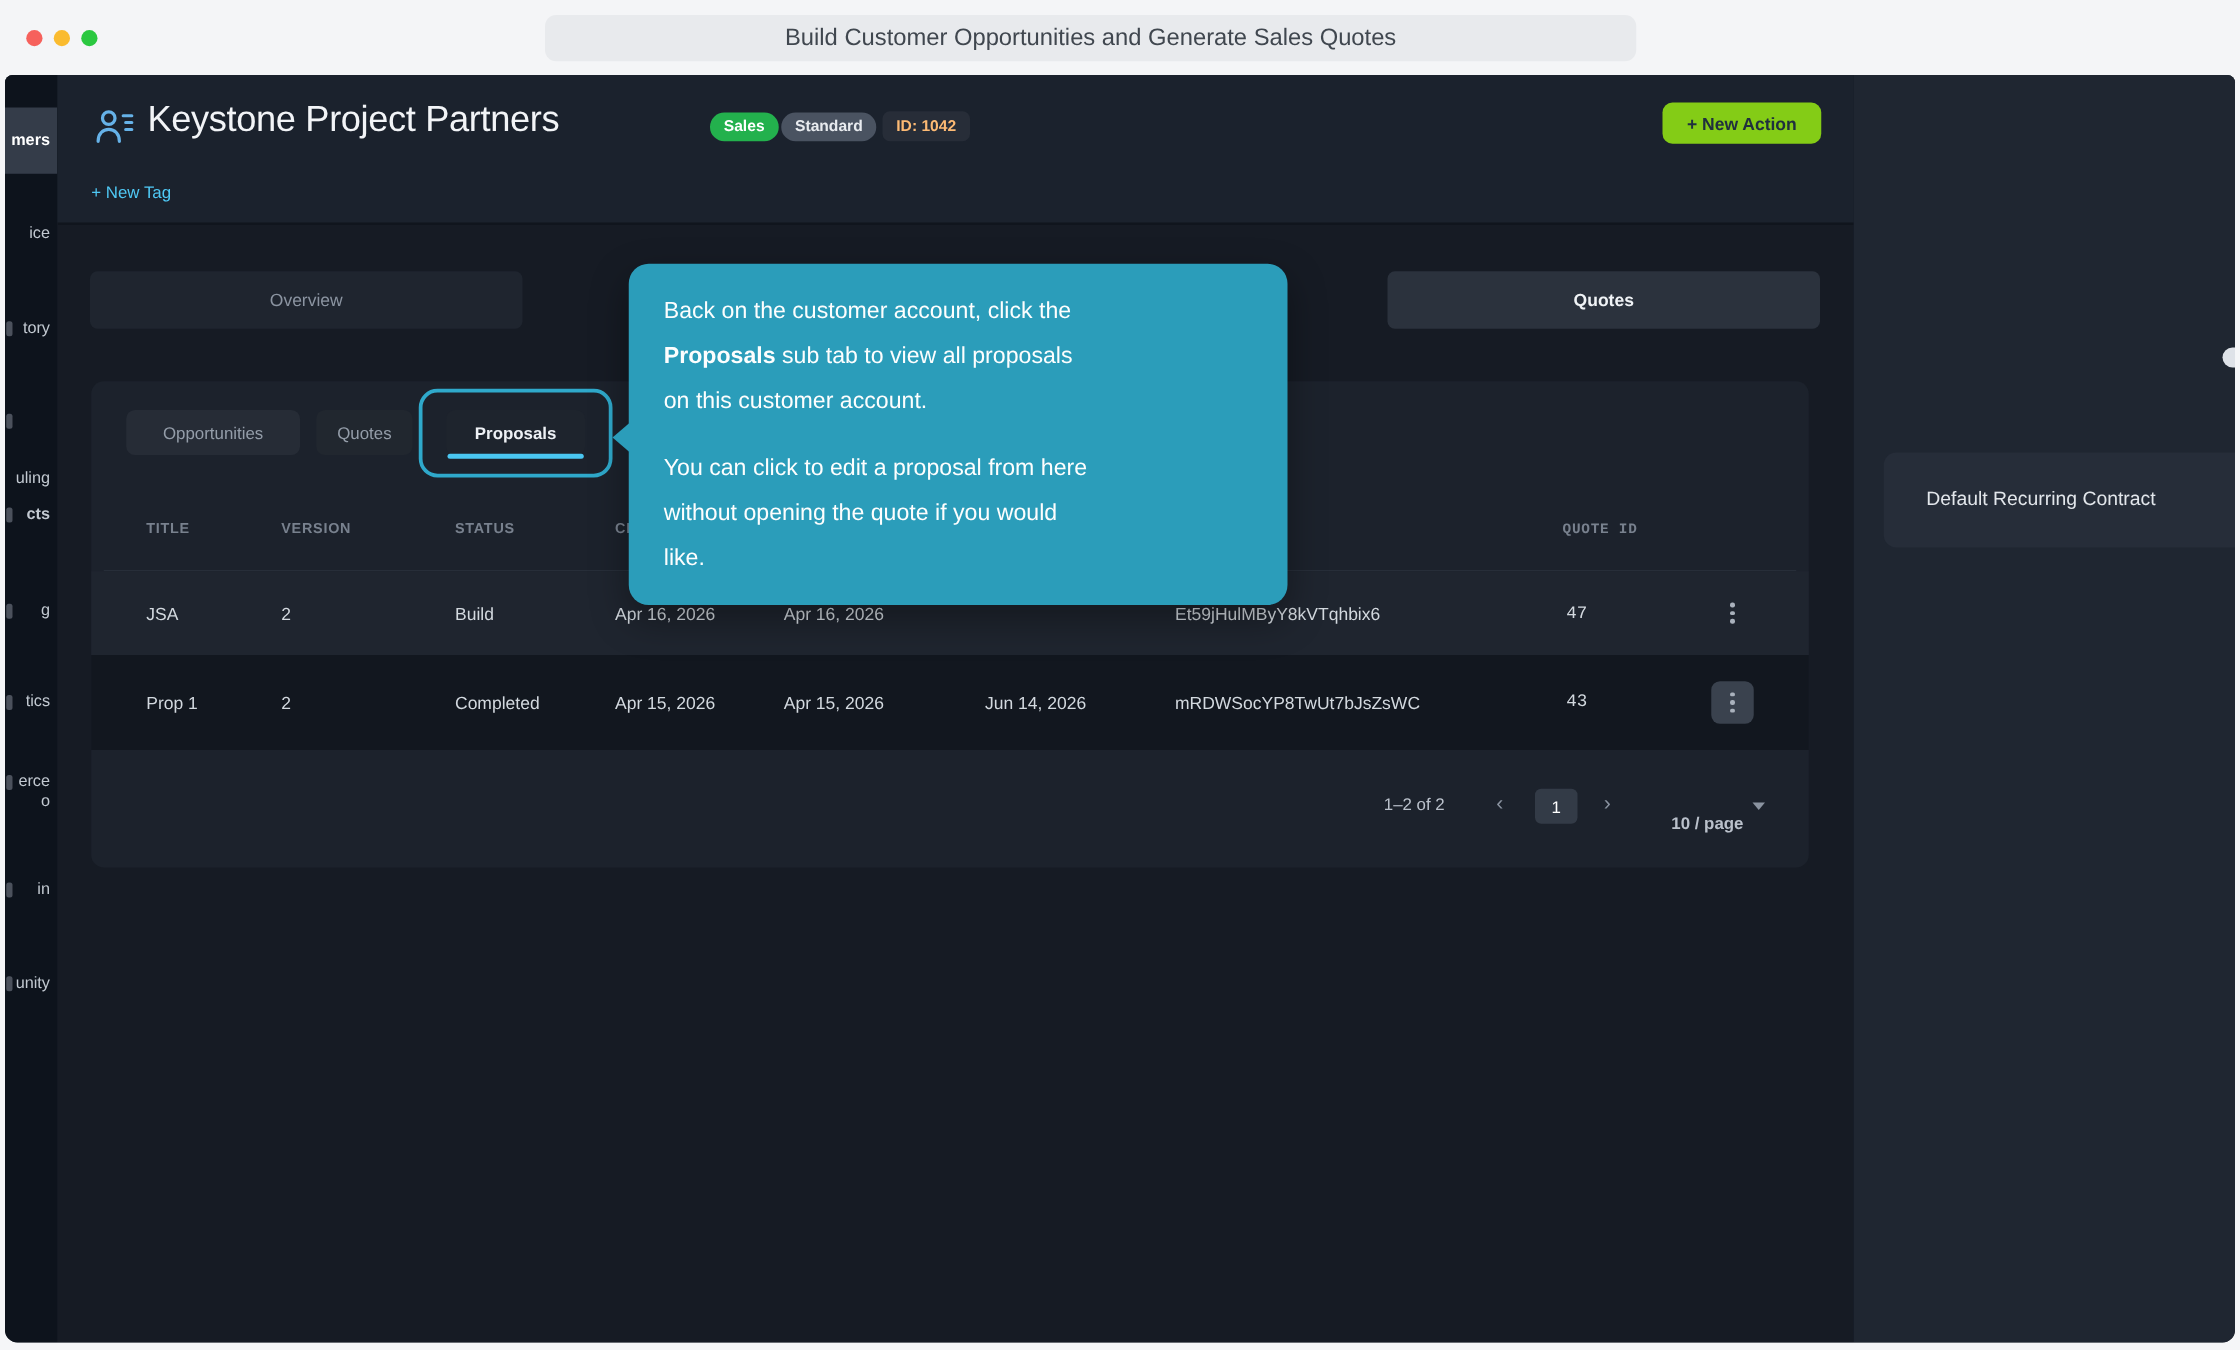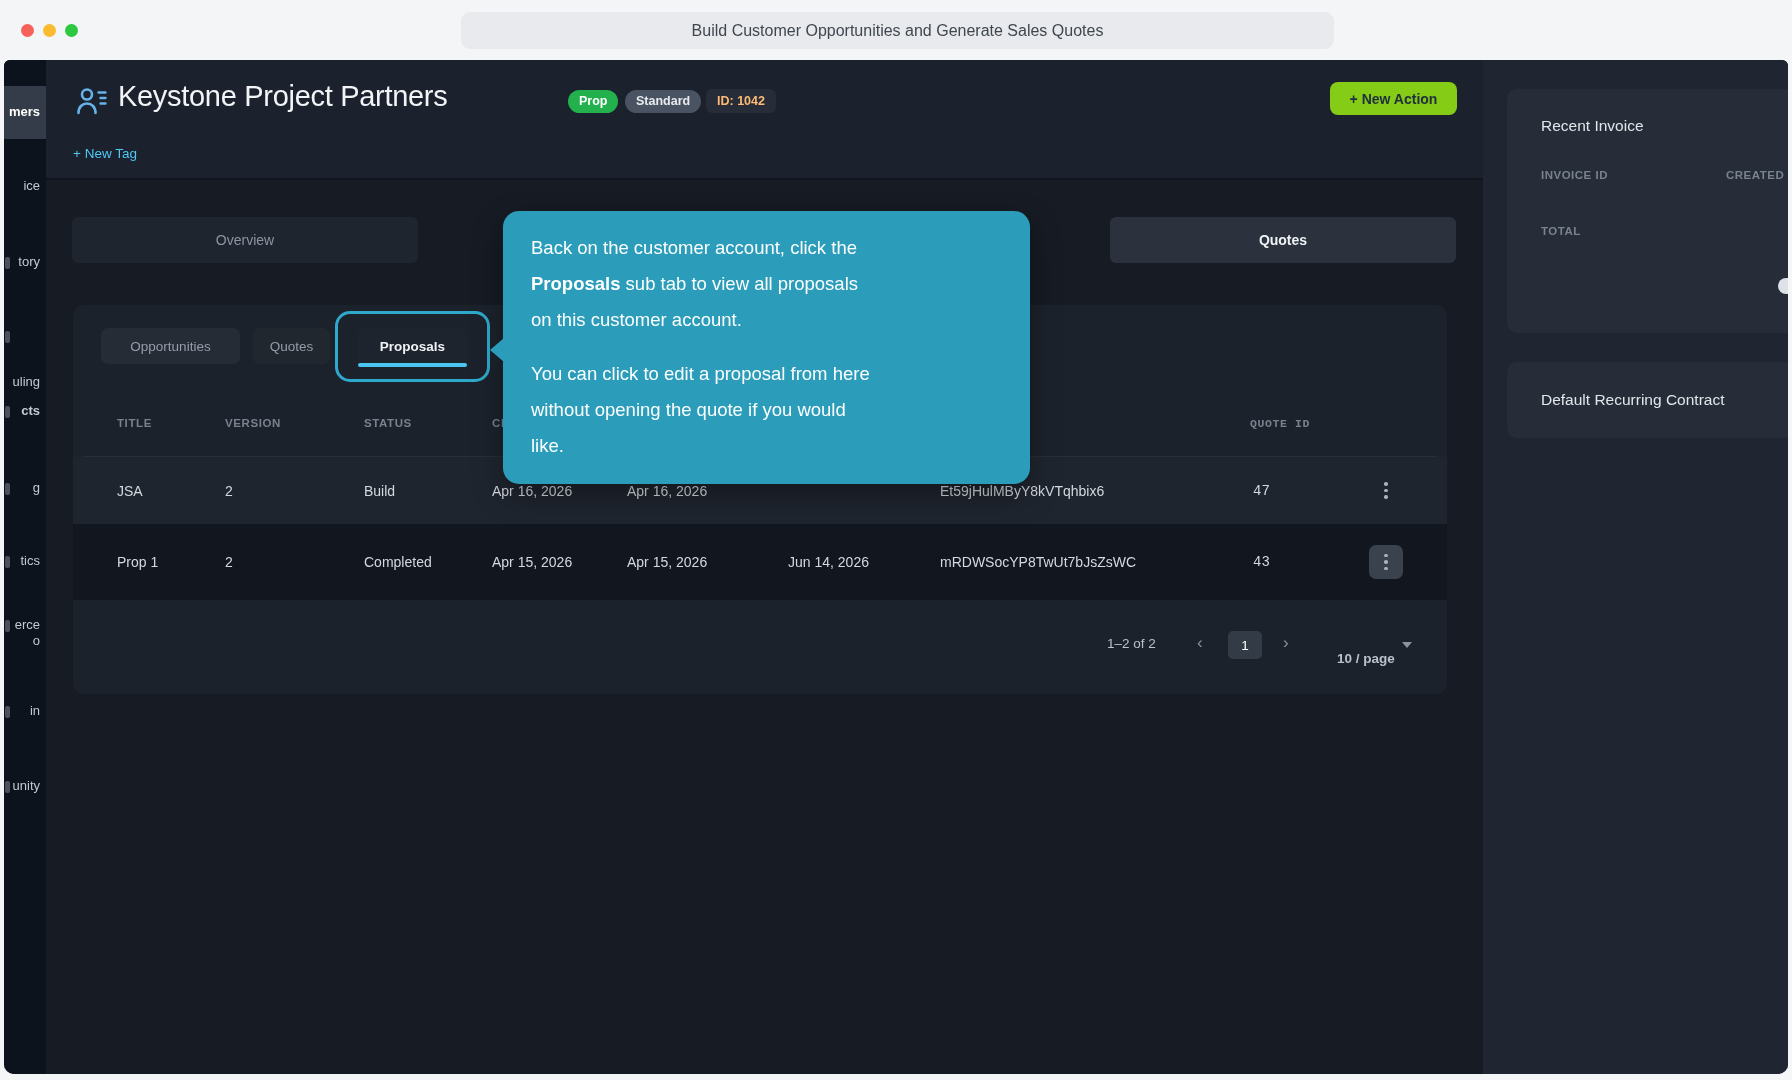--- a/index.html
+++ b/index.html
@@ -3,22 +3,22 @@
 <meta charset="utf-8">
 <style>
   html,body{margin:0;padding:0;}
   body{width:1792px;height:1080px;background:#f5f6f8;font-family:"Liberation Sans",sans-serif;position:relative;overflow:hidden;}
   
   .tb{position:absolute;left:0;top:0;width:1792px;height:60px;background:#f4f5f7;}
   .light{position:absolute;top:24px;width:13px;height:13px;border-radius:50%;}
   .l-red{left:21px;background:#f6615c;}
   .l-yellow{left:43px;background:#fabb2f;}
   .l-green{left:65px;background:#2bc840;}
-  .tb-pill{position:absolute;left:461px;top:12px;width:873px;height:37px;border-radius:9px;background:#e8eaed;
-    display:flex;align-items:center;justify-content:center;font-size:16px;color:#40474f;}
+  .tb-pill{position:absolute;left:436px;top:12px;width:873px;height:37px;border-radius:9px;background:#e8eaed;
+    display:flex;align-items:center;justify-content:center;font-size:19px;color:#40474f;}
   
   .app{position:absolute;left:4px;top:60px;width:1784px;height:1014px;background:#161b24;border-radius:6px 6px 10px 10px;overflow:hidden;}
   
   .sb{position:absolute;left:0;top:0;width:42px;height:100%;background:#0d131c;overflow:hidden;}
   .sb-active{position:absolute;left:0;top:26px;width:42px;height:53px;background:#343c49;}
   .sb-item{position:absolute;right:6px;height:18px;font-size:13px;color:#c2c9d1;white-space:nowrap;}
   .sb-item:nth-of-type(2){top:44px;color:#ffffff;font-weight:600;}
   .sb-item:nth-of-type(3){top:118px;}
   .sb-item:nth-of-type(4){top:194px;}
   .sb-item:nth-of-type(5){top:268px;margin-top:46px;}
@@ -134,21 +134,21 @@
 
   <div class="main">
 
     <div class="hcard">
       <svg class="acct-ico" width="32" height="30" viewBox="0 0 32 30" fill="none">
         <circle cx="11" cy="8.5" r="5" stroke="#66b2e8" stroke-width="2.6"></circle>
         <path d="M2.5 27c0-6 3.8-9.5 8.5-9.5s8.5 3.5 8.5 9.5" stroke="#66b2e8" stroke-width="2.6" stroke-linecap="round"></path>
         <path d="M22.5 6.5h7M24.5 12h5M24.5 17.5h5" stroke="#66b2e8" stroke-width="2.4" stroke-linecap="round"></path>
       </svg>
       <div class="h-title">Keystone Project Partners</div>
-      <span class="badge b-open">Prop</span>
+      <span class="badge b-open">Sales</span>
       <span class="badge b-std">Standard</span>
       <span class="badge b-id">ID: 1042</span>
       <div class="btn-action">+ New Action</div>
       <div class="new-tag">+ New Tag</div>
     </div>
 
     <div class="tab tab-overview">Overview</div>
     <div class="tab tab-quotes">Quotes</div>
 
     <div class="tcard">
@@ -200,26 +200,20 @@
       <span class="pg pg-range">1–2 of 2</span>
       <span class="pg pg-prev">‹</span>
       <div class="pg pg-page">1</div>
       <span class="pg pg-next">›</span>
       <span class="pg pg-size">10 / page</span>
       <span class="pg-caret"></span>
     </div>
   </div>
 
   <div class="rp">
-    <div class="rcard rcard1">
-      <div class="rc-title">Recent Invoice</div>
-      <span class="rc-lab rc-invid">INVOICE ID</span>
-      <span class="rc-lab rc-created">CREATED</span>
-      <span class="rc-lab rc-total">TOTAL</span>
-    </div>
     <div class="rcard rcard2">
       <span class="rc2-lab">Default Recurring Contract</span>
     </div>
     <div class="rp-cut"></div>
   </div>
 
   <div class="tip">
     <div class="tip-arrow"></div>
     <div class="ln">Back on the customer account, click the</div>
     <div class="ln"><b>Proposals</b><span> sub tab to view all proposals</span></div>

